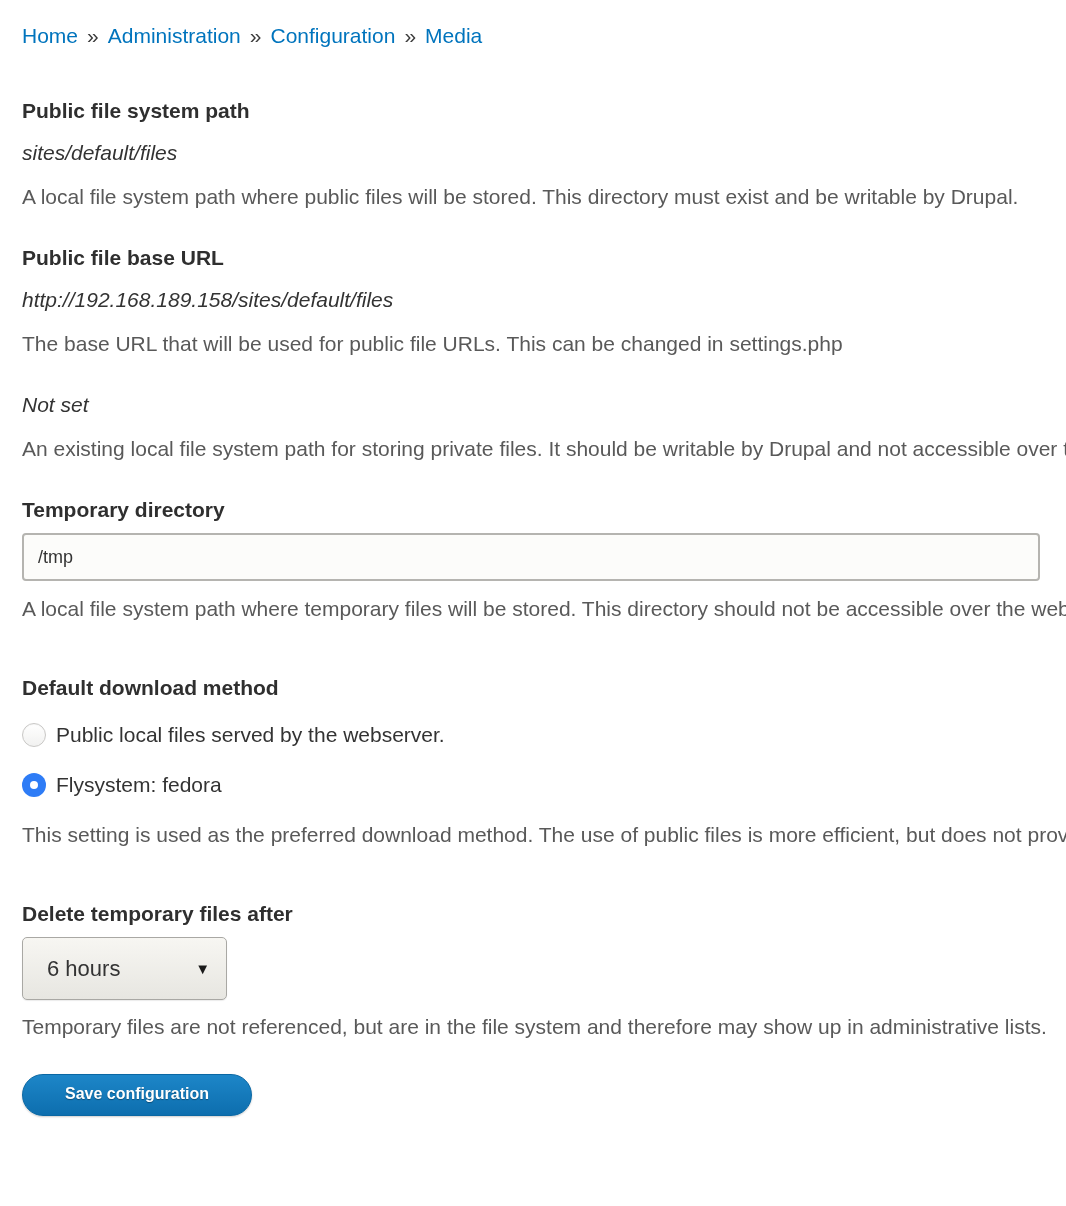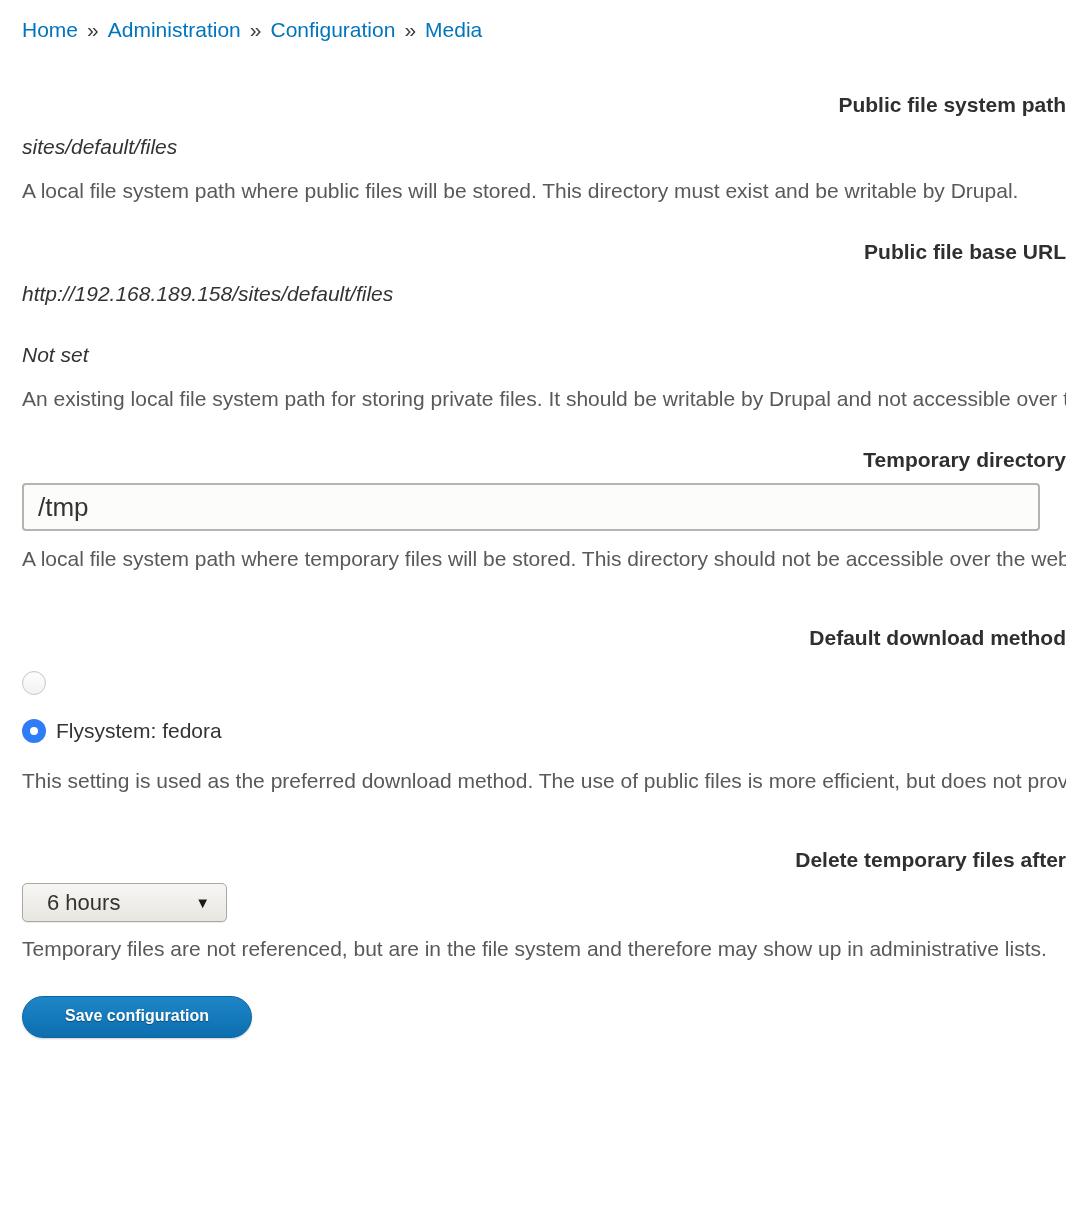--- a/index.html
+++ b/index.html
@@ -6,21 +6,21 @@
   html, body { margin: 0; padding: 0; }
   body {
     width: 1066px;
     height: 1206px;
     background: #ffffff;
     font-family: "Liberation Sans", sans-serif;
     font-size: 21px;
     color: #333333;
     overflow: hidden;
   }
-  .page { padding: 16px 0 0 22px; }
+  .page { padding: 22px 0 0 22px; }
 
   
   .breadcrumb {
     line-height: 28px;
     margin-bottom: 47px;
     white-space: nowrap;
   }
   .breadcrumb a {
     color: #0074bd;
     text-decoration: none;
@@ -31,21 +31,20 @@
     margin: 0 9px;
   }
 
   
   .group { margin-bottom: 33px; }
   .label {
     font-weight: 700;
     line-height: 28px;
     margin: 0 0 14px 0;
     color: #2f2f2f;
-    text-align: right;
   }
   .value {
     line-height: 28px;
     margin: 0 0 16px 0;
     font-style: italic;
   }
   .description {
     color: #595959;
     line-height: 28px;
     white-space: nowrap;
@@ -56,21 +55,21 @@
   
   .group-temp .label { margin-bottom: 9px; }
   .text-input {
     display: block;
     width: 1018px;
     height: 48px;
     border: 2px solid #b5b4b0;
     border-radius: 4px;
     background: #fcfcfa;
     font-family: "Liberation Sans", sans-serif;
-    font-size: 26px;
+    font-size: 18px;
     color: #333;
     padding: 0 14px;
     margin: 0 0 14px 0;
     outline: none;
   }
 
   
   .group-download { margin-top: 51px; }
   .group-download .label { margin-bottom: 19px; }
   .radio-row {
@@ -103,21 +102,21 @@
     border-radius: 50%;
     background: #ffffff;
   }
   .radio-desc { margin-top: 0; }
 
   
   .group-delete { margin-top: 51px; }
   .group-delete .label { margin-bottom: 9px; }
   .select-box {
     width: 205px;
-    height: 39px;
+    height: 63px;
     border: 1px solid #a9a8a4;
     border-radius: 5px;
     background: linear-gradient(#f7f6f2, #e7e6e1);
     display: flex;
     align-items: center;
     justify-content: space-between;
     padding: 0 16px 0 24px;
     font-size: 22px;
     color: #333;
     cursor: pointer;
@@ -158,38 +157,40 @@
 
   <div class="group">
     <div class="label">Public file system path</div>
     <div class="value">sites/default/files</div>
     <div class="description">A local file system path where public files will be stored. This directory must exist and be writable by Drupal.</div>
   </div>
 
   <div class="group">
     <div class="label">Public file base URL</div>
     <div class="value">http://192.168.189.158/sites/default/files</div>
+    <div class="description">The base URL that will be used for public file URLs. This can be changed in settings.php</div>
   </div>
 
   <div class="group">
     <div class="value">Not set</div>
     <div class="description">An existing local file system path for storing private files. It should be writable by Drupal and not accessible over the web.</div>
   </div>
 
   <div class="group group-temp">
     <div class="label">Temporary directory</div>
     <input class="text-input" type="text" value="/tmp" style="">
     <div class="description">A local file system path where temporary files will be stored. This directory should not be accessible over the web.</div>
   </div>
 
   <div class="group group-download">
     <div class="label">Default download method</div>
 
     <div class="radio-row">
       <span class="radio-circle unchecked"></span>
+      <span>Public local files served by the webserver.</span>
     </div>
 
     <div class="radio-row">
       <span class="radio-circle checked"></span>
       <span>Flysystem: fedora</span>
     </div>
 
     <div class="description radio-desc">This setting is used as the preferred download method. The use of public files is more efficient, but does not provide any access control.</div>
   </div>
 

